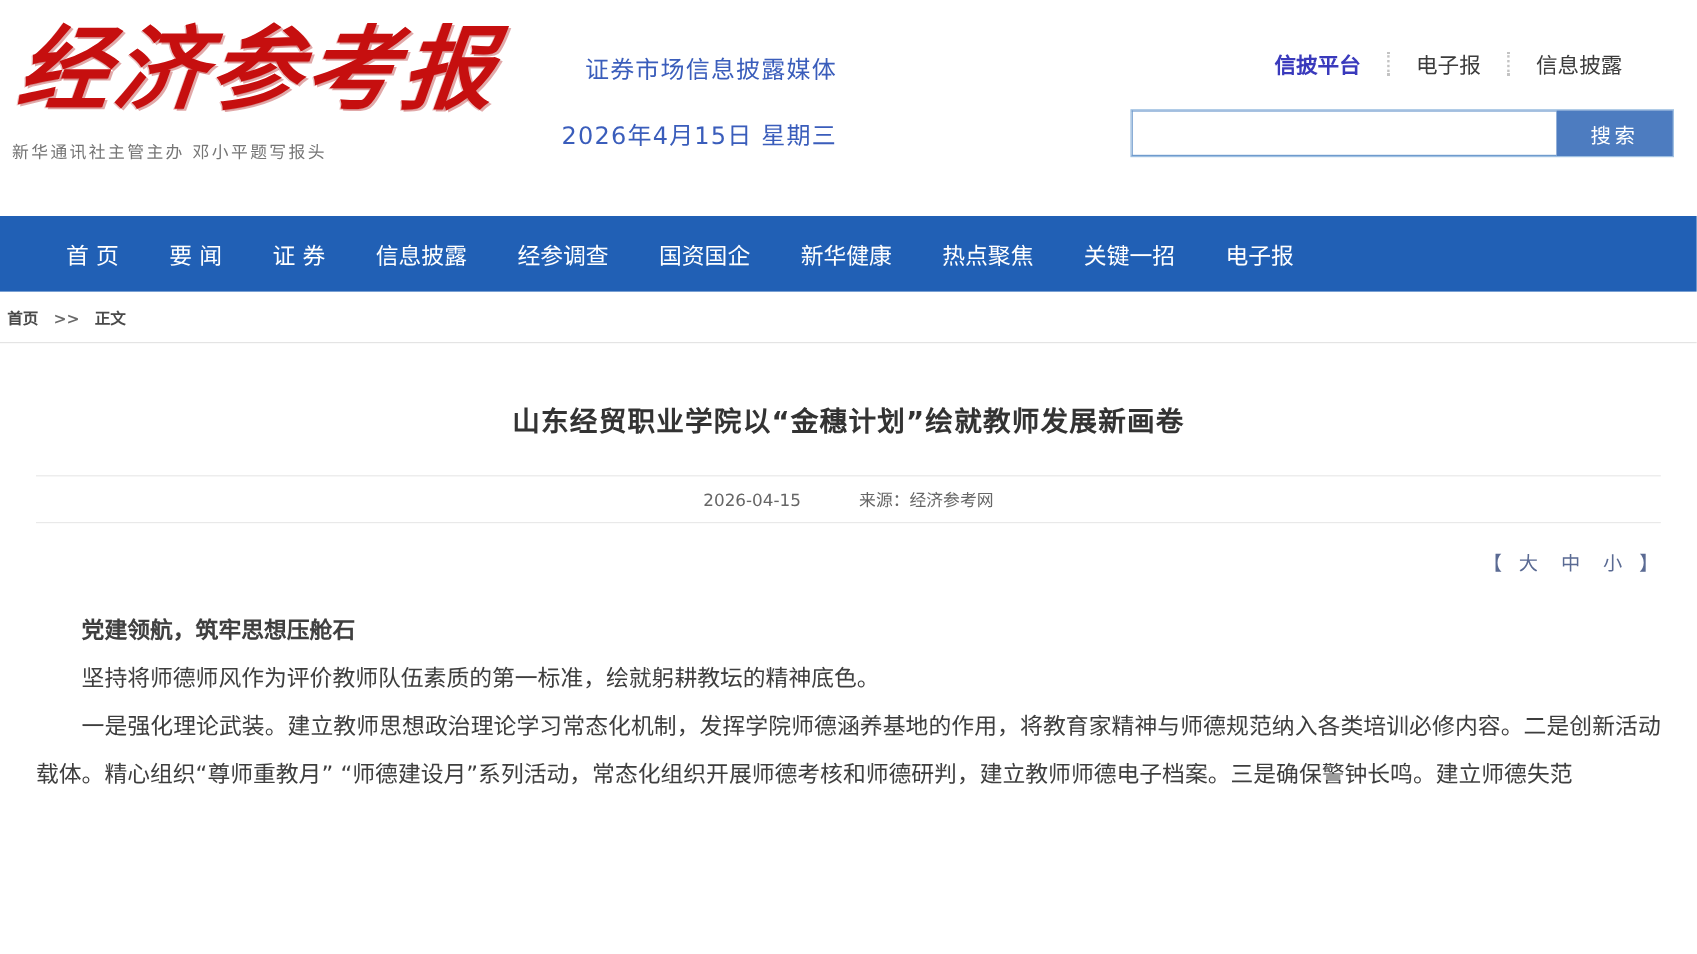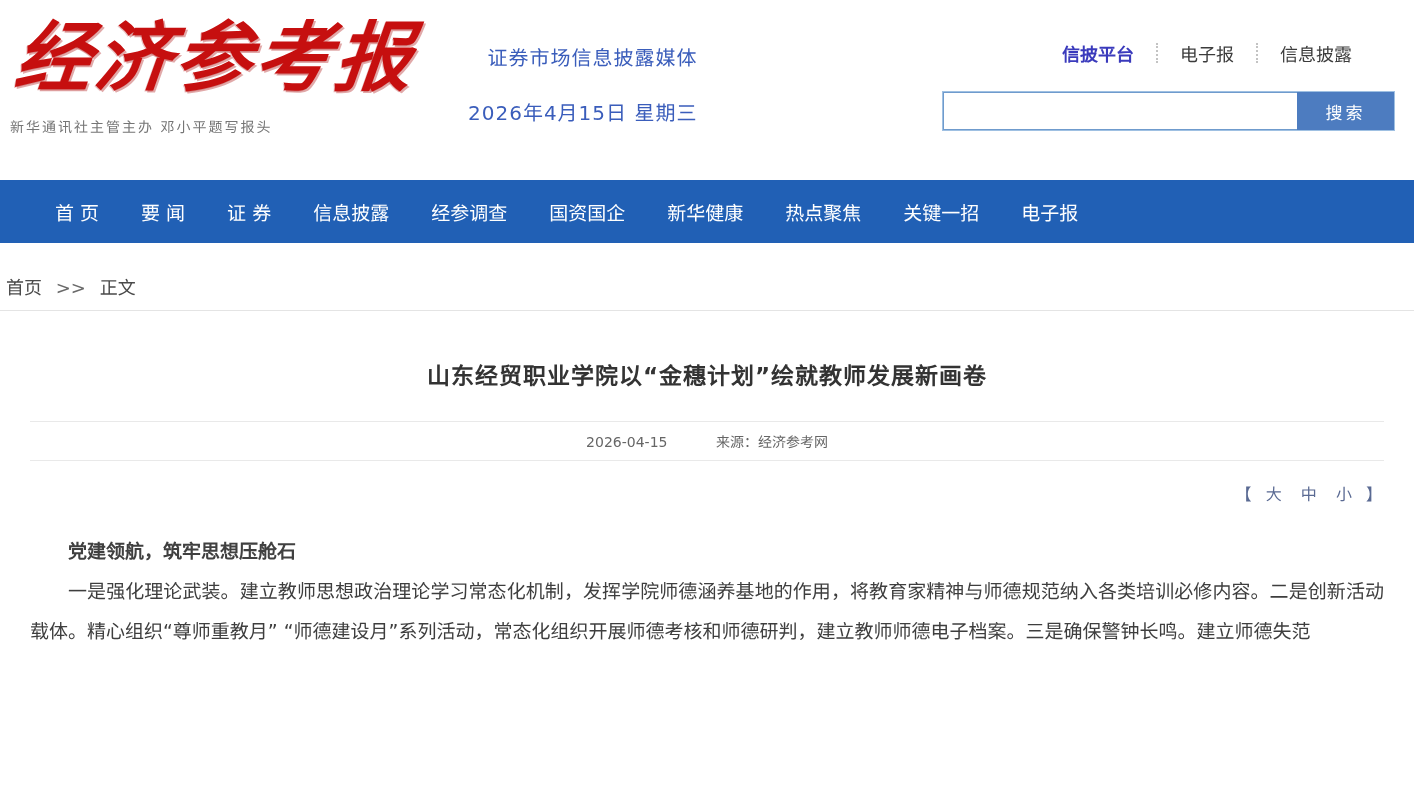--- a/index.html
+++ b/index.html
@@ -40,22 +40,22 @@
                   font-size:15px; padding:0 8px; color:#333; }
   .search-button { width:97px; background:#4d7cc0; color:#fff; border:none; font-size:17px;
                    letter-spacing:3px; cursor:pointer; font-family:inherit; }
 
   
   .nav { height:63px; background:#2160b5; display:flex; align-items:center;
          padding-left:55px; }
   .nav-item { color:#fff; font-size:19px; margin-right:42px; cursor:pointer; white-space:nowrap; }
 
   
-  .breadcrumb-row { padding:30px 0 11px 6px; font-size:18px; color:#4a4a4a;
-                    border-bottom:1px solid #e4e4e4; }
+  .breadcrumb-row { padding:12px 0 11px 6px; font-size:13px; color:#4a4a4a;
+                    border-bottom:1px solid #e4e4e4;font-weight:bold; }
   .breadcrumb-row .crumb-home { cursor:pointer; }
   .breadcrumb-row .crumb-sep { margin:0 8px; color:#6a6a6a; }
 
   
   .article { padding:0 30px; }
   .article-title { margin-top:46px; text-align:center; font-size:23px; font-weight:bold;
                    color:#333; letter-spacing:1px; }
   .article-meta { margin-top:30px; border-top:1px solid #e9e9e9; border-bottom:1px solid #e9e9e9;
                   padding:9px 0; text-align:center; font-size:14px; color:#666; }
   .article-meta .meta-date { margin-right:44px;margin-top:42px; }
@@ -129,16 +129,17 @@
   <div class="font-controls">
     <span>【</span>
     <span class="fs-opt">大</span>
     <span class="fs-opt">中</span>
     <span class="fs-opt">小</span>
     <span>】</span>
   </div>
 
   <div class="article-body">
     <p class="bold-head">党建领航，筑牢思想压舱石</p>
+    <p>坚持将师德师风作为评价教师队伍素质的第一标准，绘就躬耕教坛的精神底色。</p>
     <p>一是强化理论武装。建立教师思想政治理论学习常态化机制，发挥学院师德涵养基地的作用，将教育家精神与师德规范纳入各类培训必修内容。二是创新活动载体。精心组织“尊师重教月” “师德建设月”系列活动，常态化组织开展师德考核和师德研判，建立教师师德电子档案。三是确保警钟长鸣。建立师德失范</p>
   </div>
 
 </div>
 
 </body></html>

